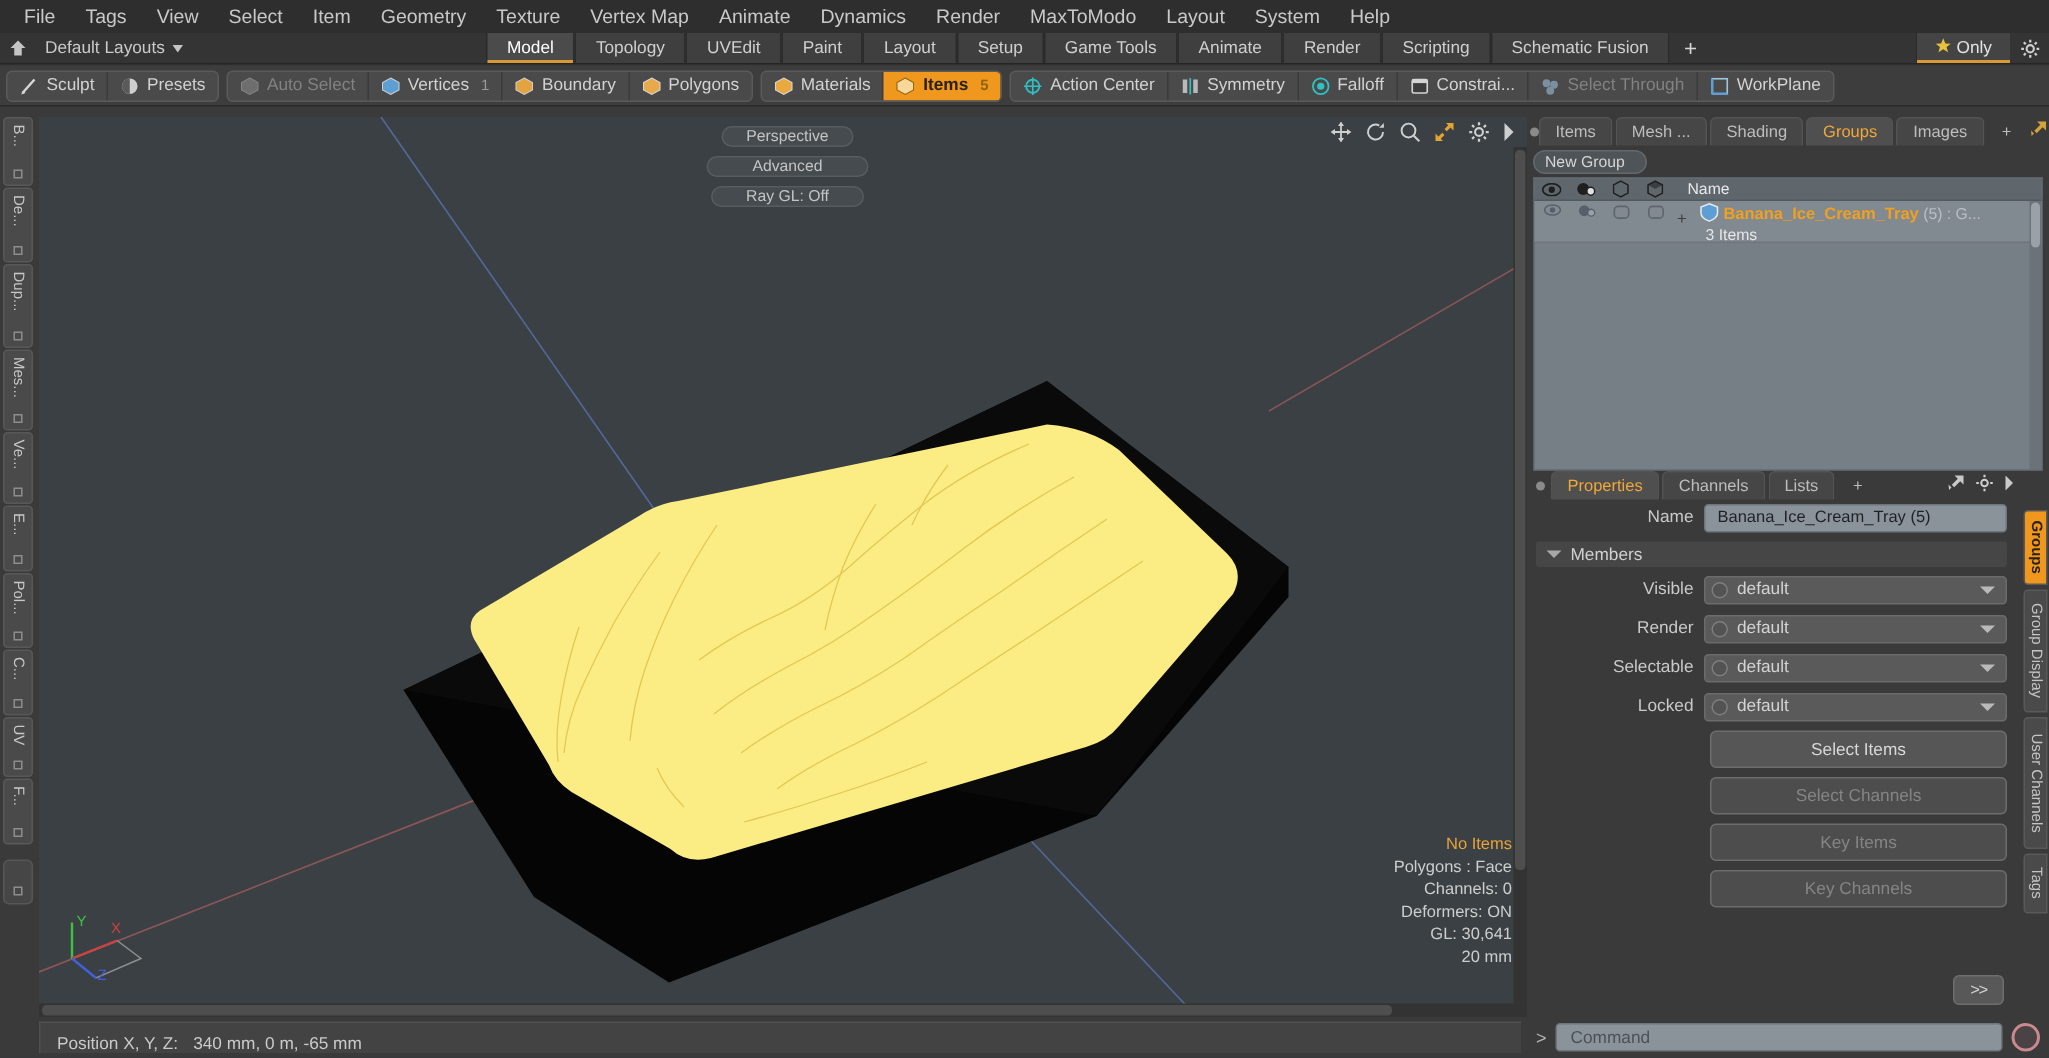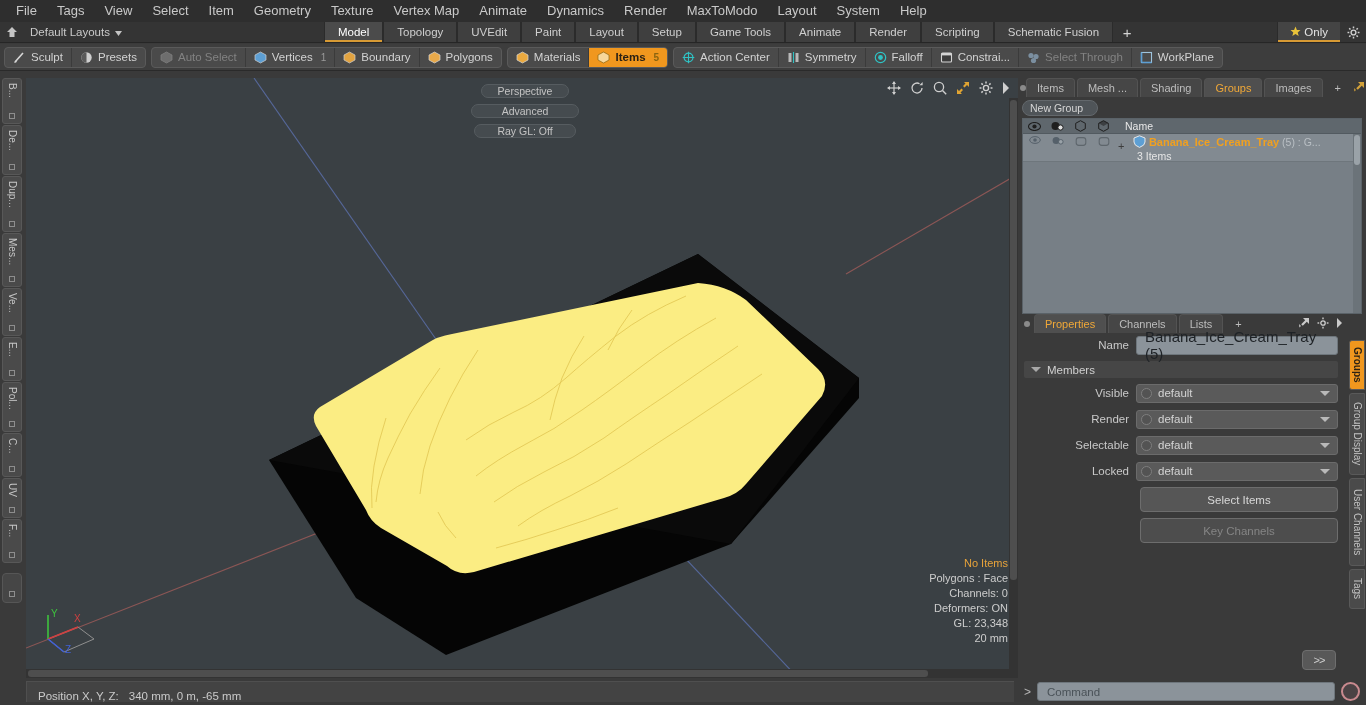--- a/index.html
+++ b/index.html
@@ -206,21 +206,21 @@
   }
   .tree-scroll i { display:block; position:absolute; top:1px; left:1px; width:6px; height:30px; background:#9aa2a8; border-radius:3px; }
 
   
   .props { position: absolute; left: 0; right: 18px; top: 236px; bottom: 0; }
   .prow { display: flex; align-items: center; height: 20px; margin-bottom: 6px; }
   .plabel { width: 118px; text-align: right; padding-right: 7px; font-size: 11.5px; color: #c9c9c9; }
   .pfield {
     flex: 1; margin-right: 10px; height: 19px; background: #8b939a;
     border: 1px solid #6e767c; border-radius: 3px;
-    display: flex; align-items: center; padding-left: 8px; font-size: 15px; color: #1e2226;
+    display: flex; align-items: center; padding-left: 8px; font-size: 11px; color: #1e2226;
   }
   .pdrop {
     flex: 1; margin-right: 10px; height: 19px; background: #5a5a5a;
     border: 1px solid #6b6b6b; border-radius: 3px;
     display: flex; align-items: center; font-size: 11.5px; color: #d3d3d3; position: relative;
   }
   .pdrop .knob {
     width: 11px; height: 11px; border-radius: 50%; border: 1px solid #7e7e7e;
     margin: 0 6px 0 4px; background: #535353; flex: 0 0 11px;
   }
@@ -635,21 +635,21 @@
         <text x="40" y="17" fill="#cf4040" font-size="10" font-family="Liberation Sans, sans-serif">X</text>
         <text x="31" y="48" fill="#4060d8" font-size="10" font-family="Liberation Sans, sans-serif">Z</text>
       </svg>
     </div>
 
     <div class="vp-stats">
       <div class="hl">No Items</div>
       <div>Polygons : Face</div>
       <div>Channels: 0</div>
       <div>Deformers: ON</div>
-      <div>GL: 23,348</div>
+      <div>GL: 30,641</div>
       <div>20 mm</div>
     </div>
 
     <div class="vp-scroll-r">
         <i></i>
       </div>
     <div class="vp-scroll-b">
         <i></i>
       </div>
   </div>
@@ -819,20 +819,22 @@
         <div class="plabel">Locked</div>
         <div class="pdrop">
           <span class="knob"></span>
           <span>default</span>
           <span class="arr"></span>
         </div>
       </div>
 
 
       <div class="sk-btn">Select Items</div>
+      <div class="sk-btn dim">Select Channels</div>
+      <div class="sk-btn dim">Key Items</div>
       <div class="sk-btn dim">Key Channels</div>
       <div class="chev">&gt;&gt;</div>
     </div>
 
     <div class="rvtabs">
       <div class="rvtab active" style="height:50px">Groups</div>
       <div class="rvtab" style="height:82px">Group Display</div>
       <div class="rvtab" style="height:88px">User Channels</div>
       <div class="rvtab" style="height:40px">Tags</div>
     </div>

